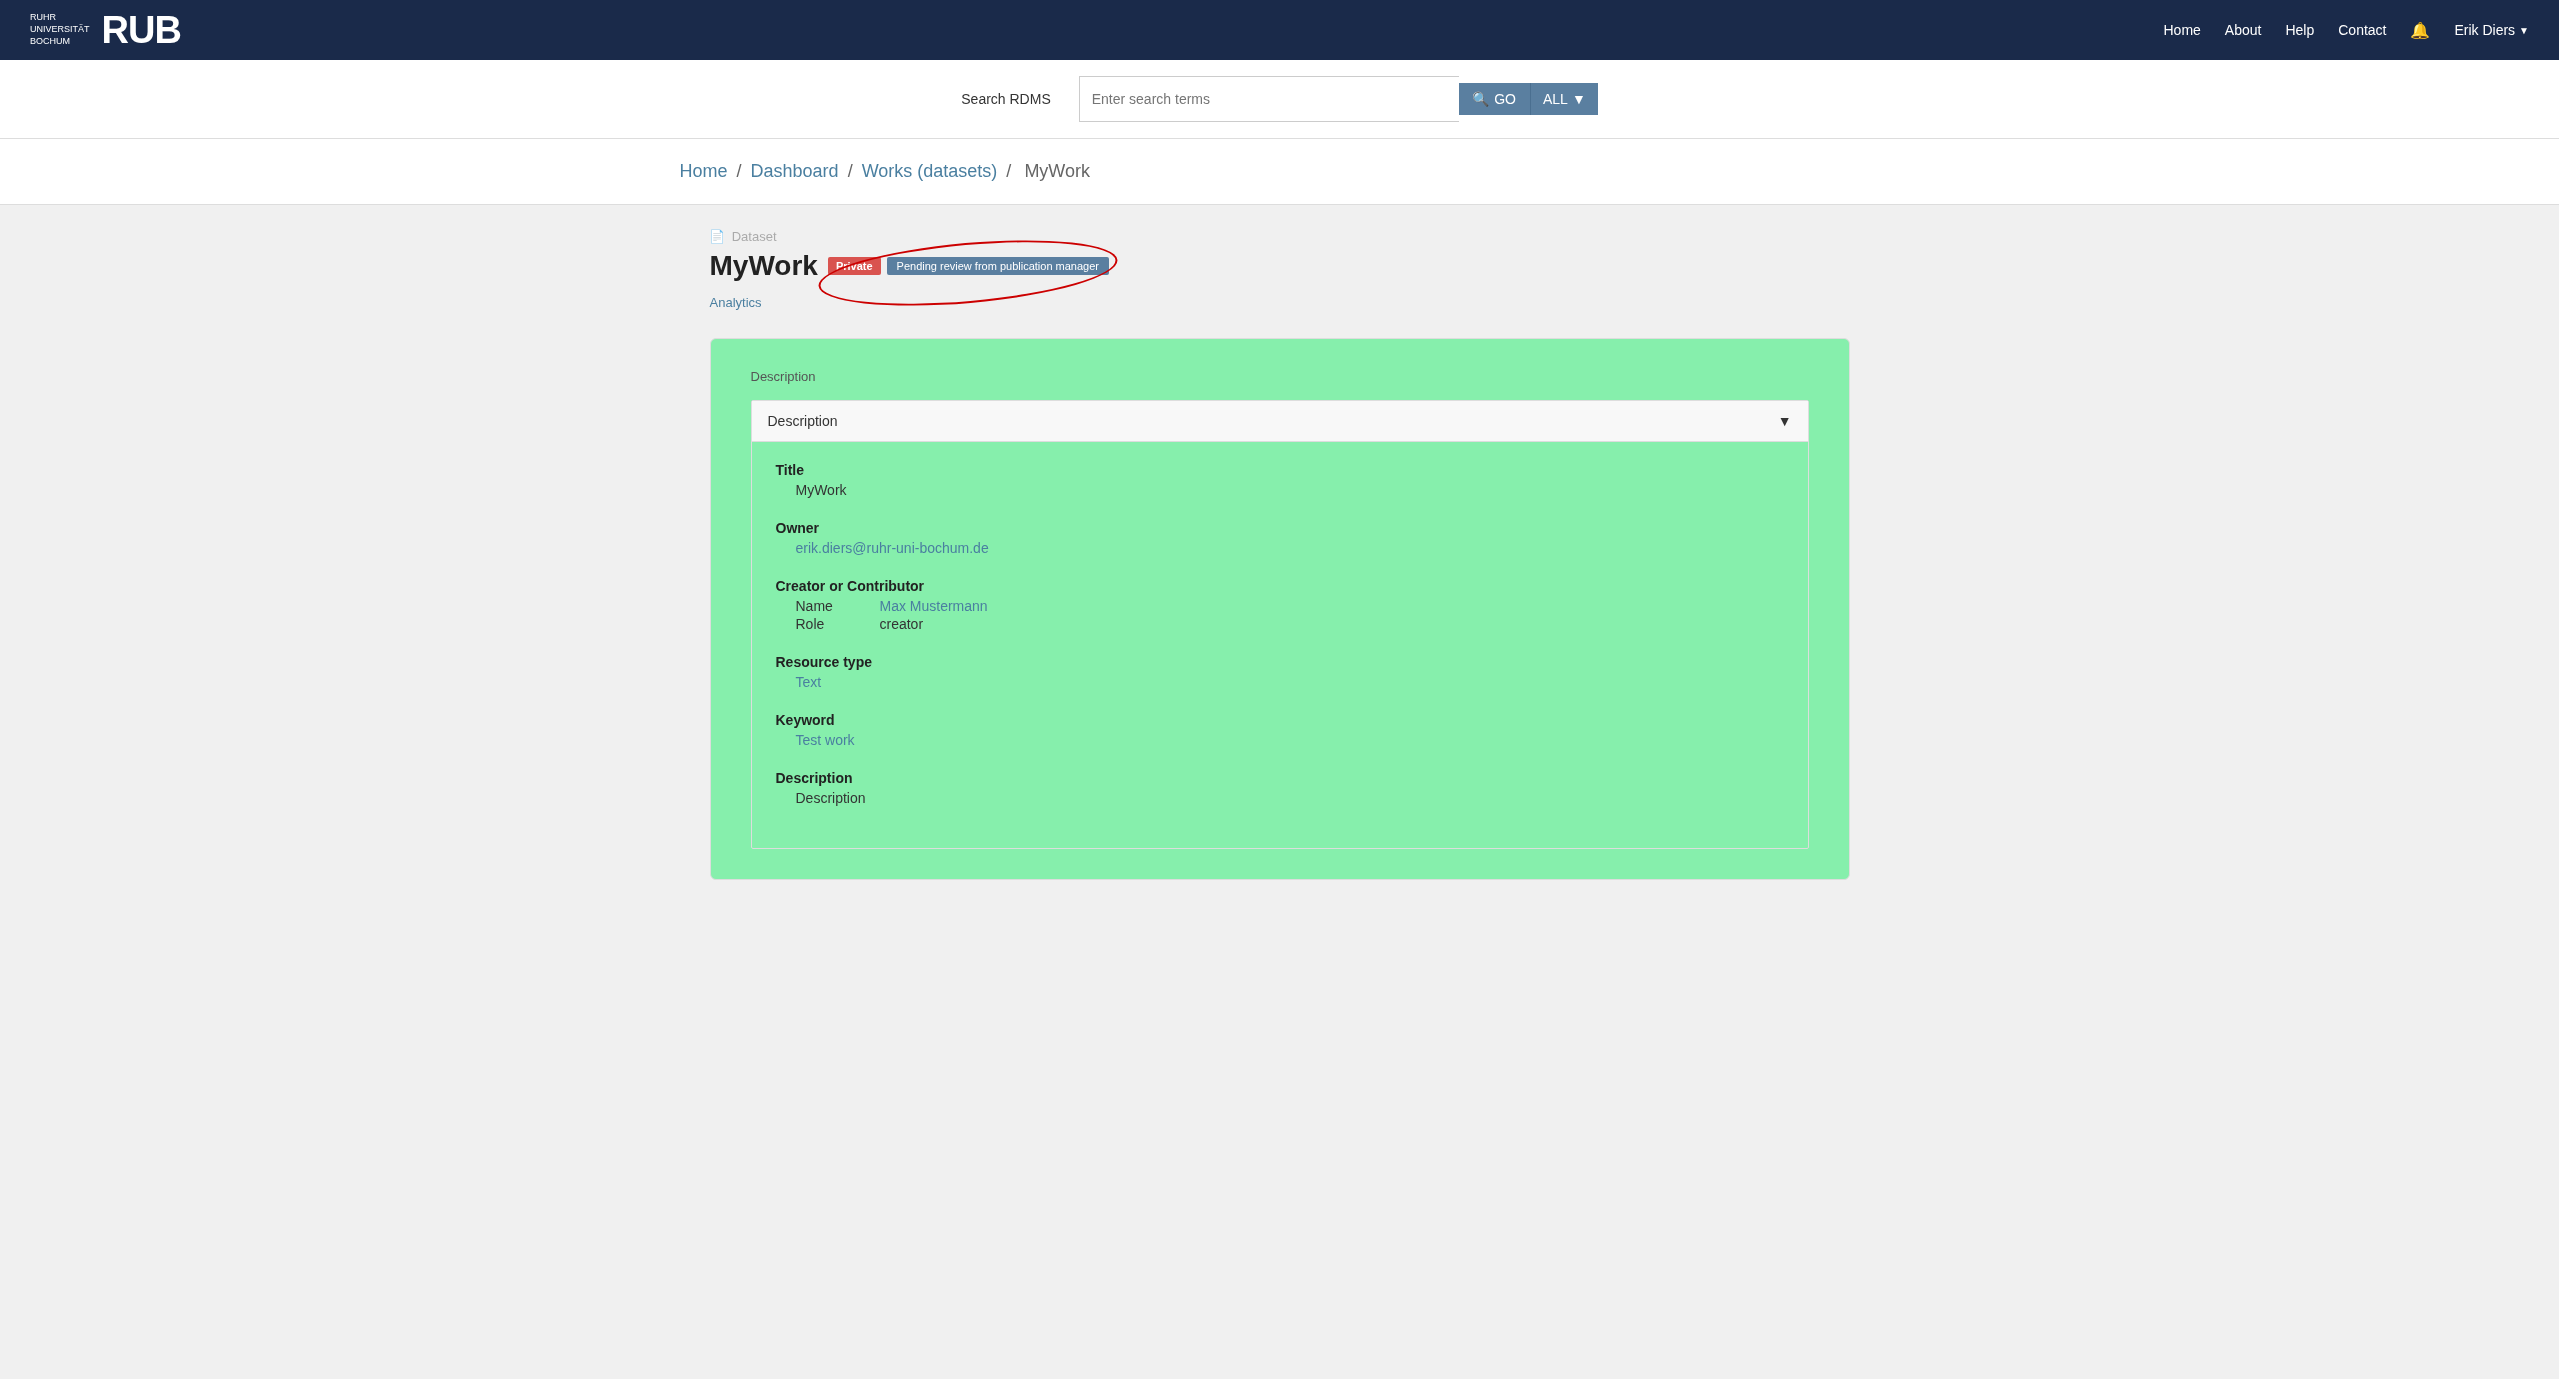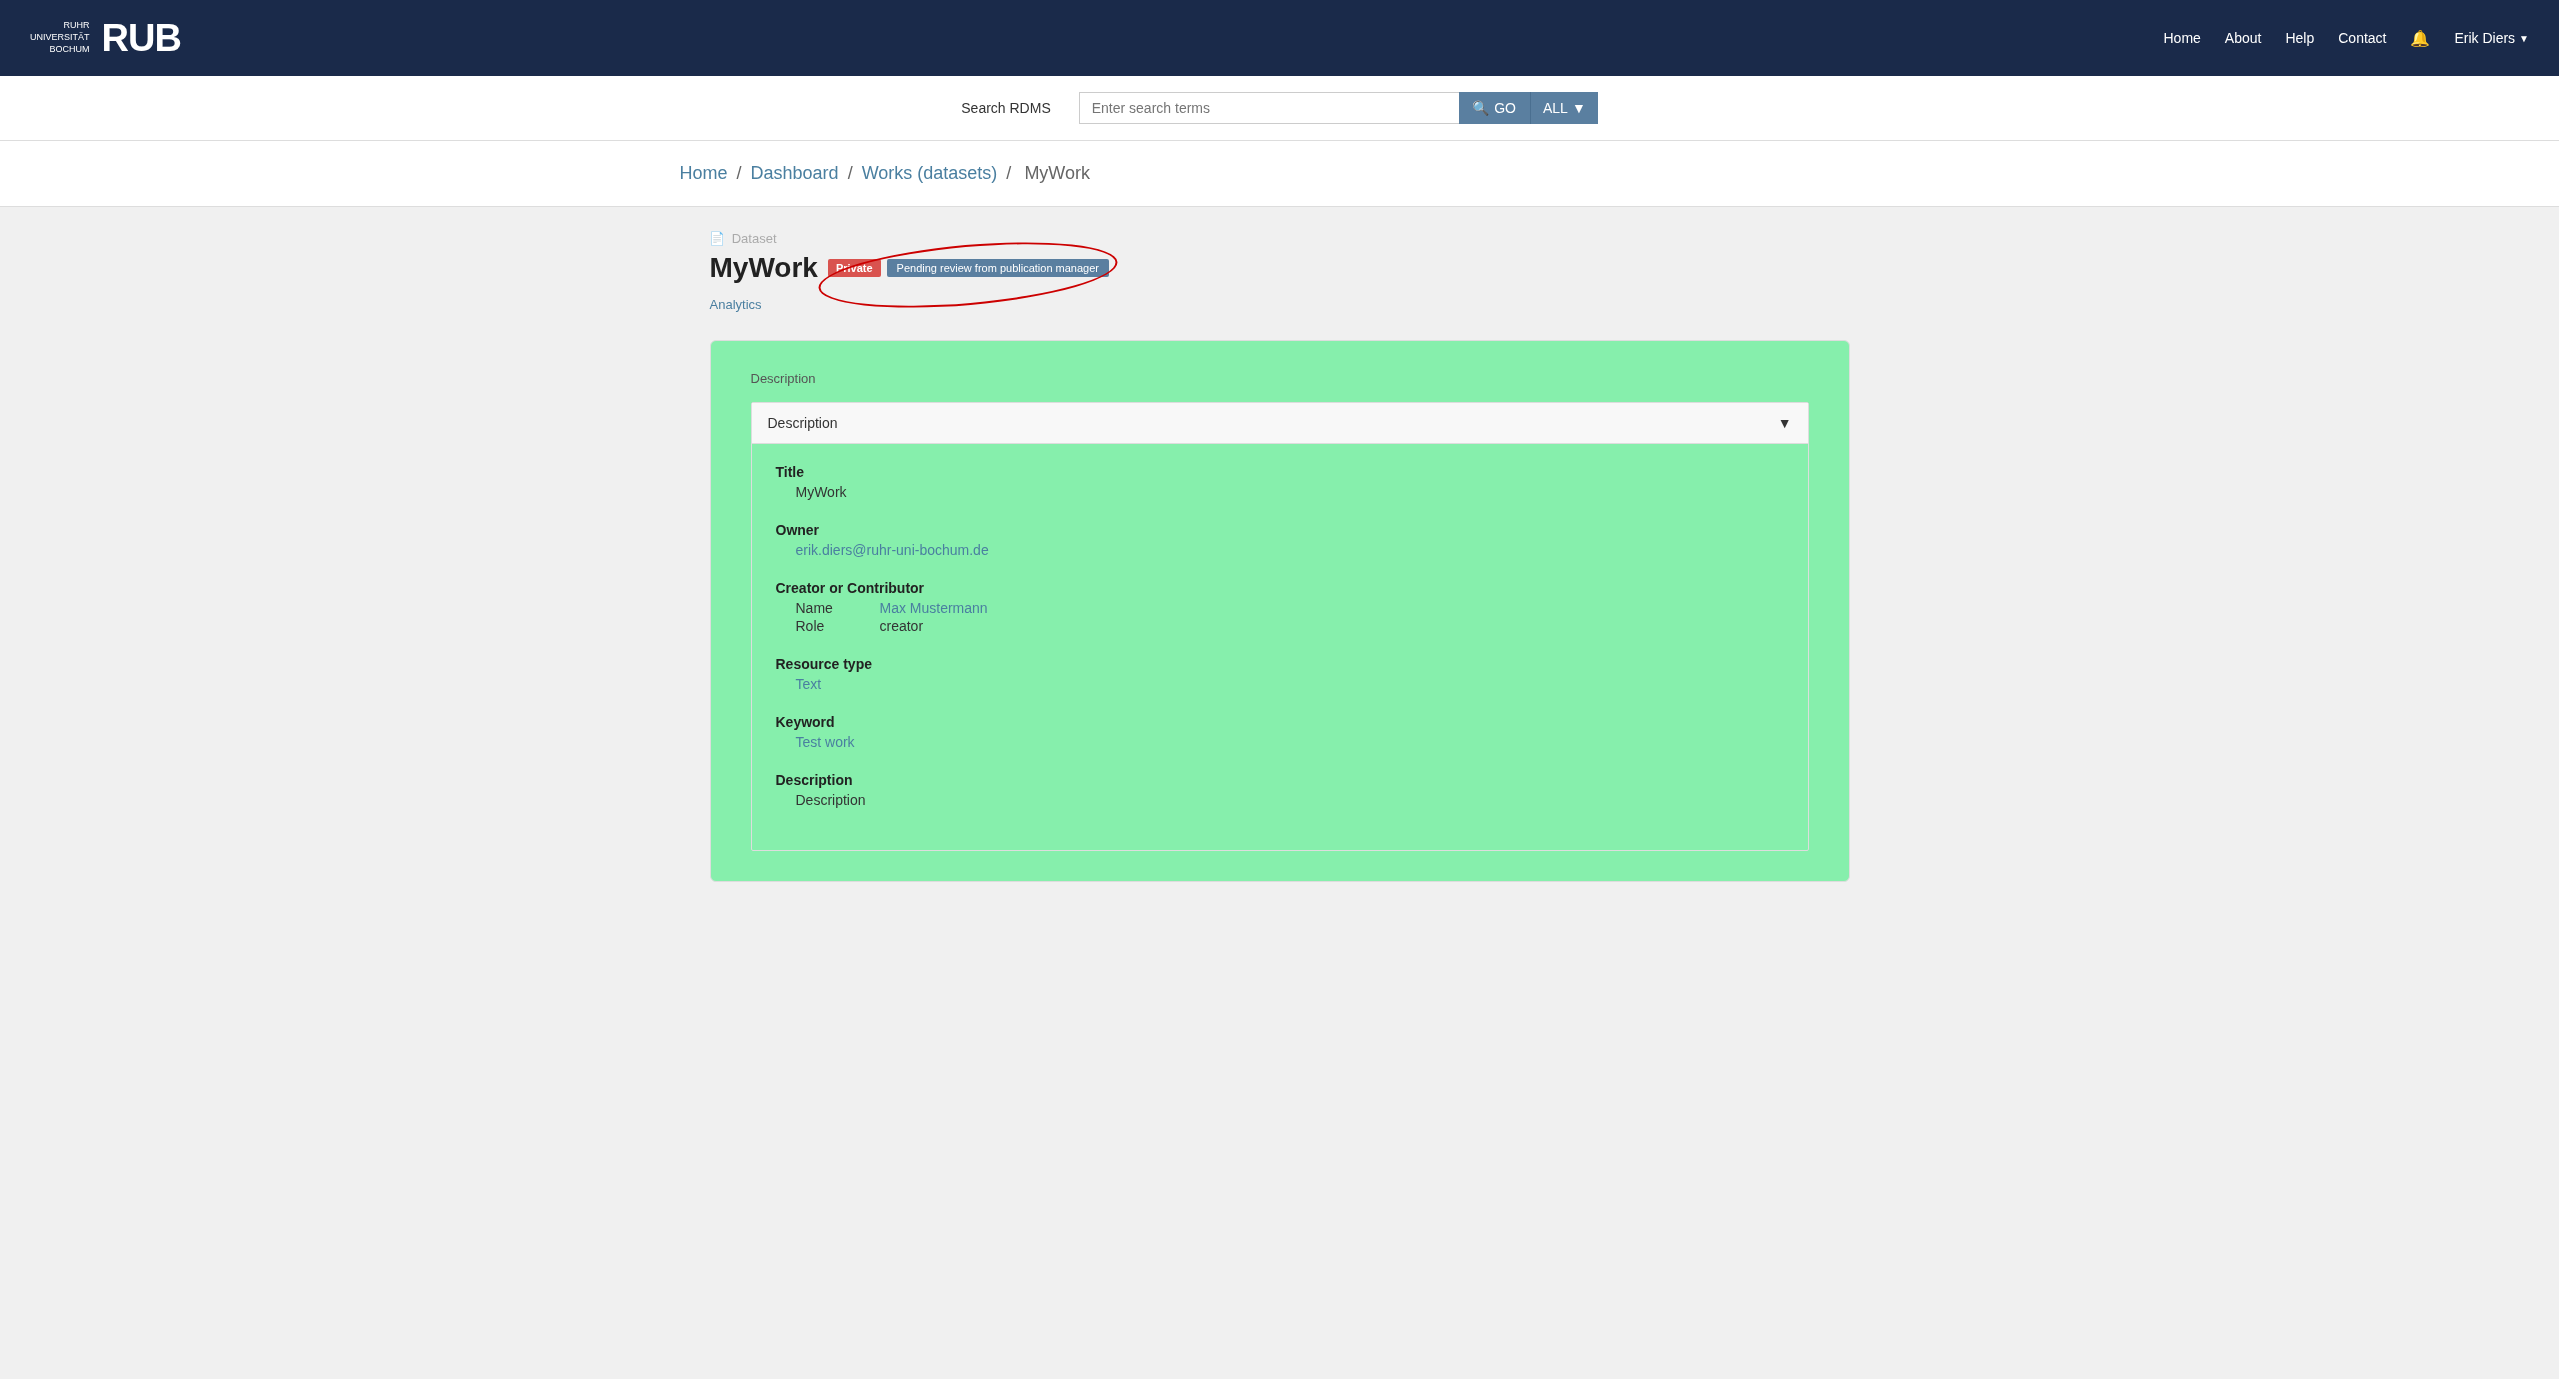--- a/index.html
+++ b/index.html
@@ -5,22 +5,21 @@
     * { box-sizing: border-box; margin: 0; padding: 0; }
     body { font-family: Arial, sans-serif; font-size: 14px; background: #f0f0f0; color: #333; }
 
     
     .header {
       background: #1a2a4a;
       color: white;
       display: flex;
       align-items: center;
       padding: 0 30px;
-      height: 76px;
-      text-align: right;
+      height: 60px;
     }
     .header-logo {
       display: flex;
       align-items: center;
       gap: 12px;
       margin-right: auto;
     }
     .logo-text-block {
       display: flex;
       flex-direction: column;
@@ -71,21 +70,21 @@
     .search-label {
       font-size: 14px;
       color: #333;
     }
     .search-input-wrapper {
       display: flex;
       align-items: center;
     }
     .search-input {
       width: 380px;
-      padding: 7px 12px;
+      padding: 14px 12px;
       border: 1px solid #ccc;
       border-right: none;
       font-size: 14px;
       outline: none;
     }
     .search-go-btn {
       background: #5a7fa0;
       color: white;
       border: none;
       padding: 8px 14px;

